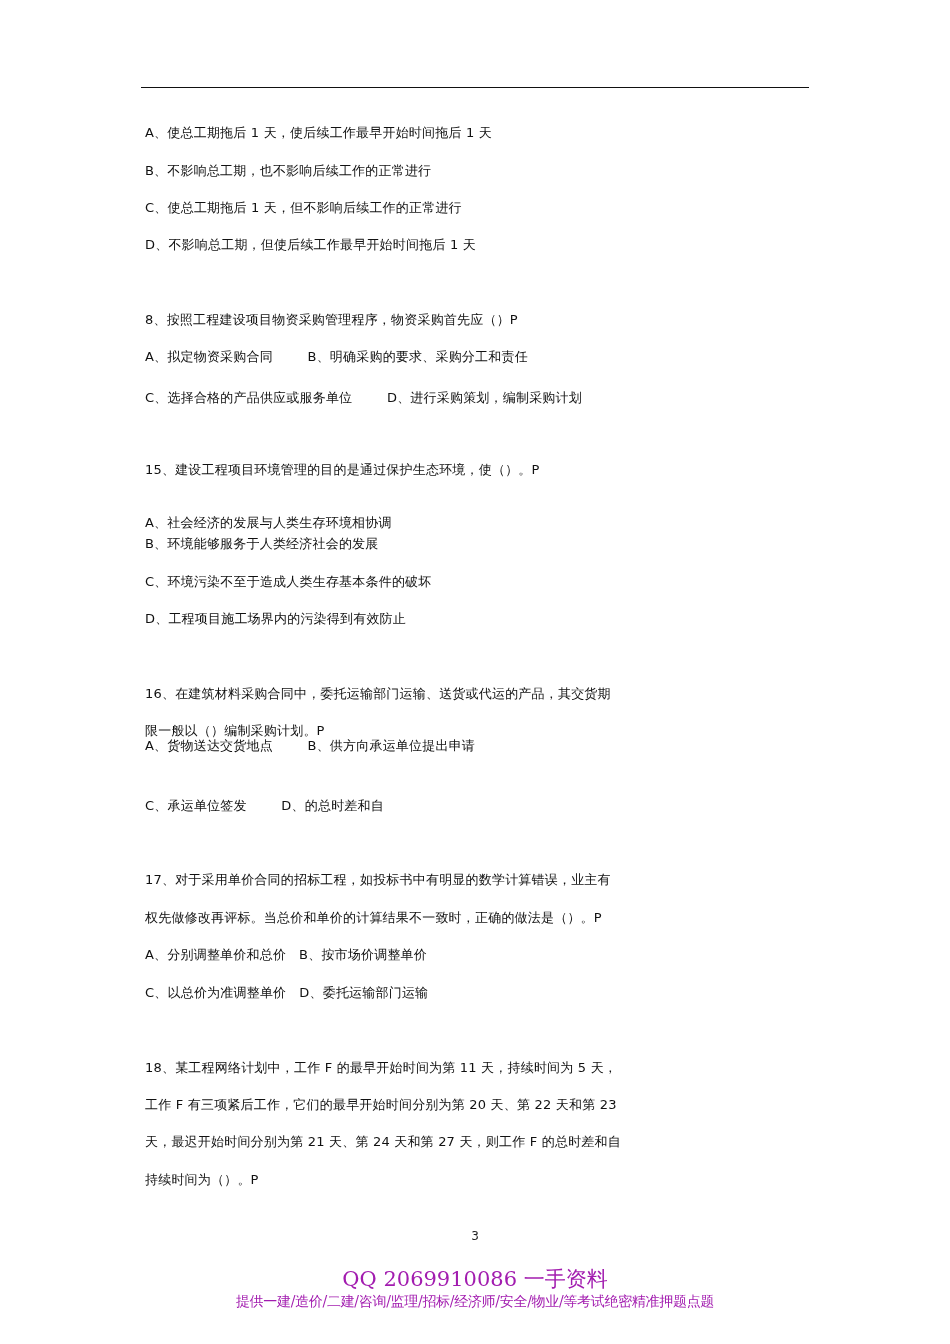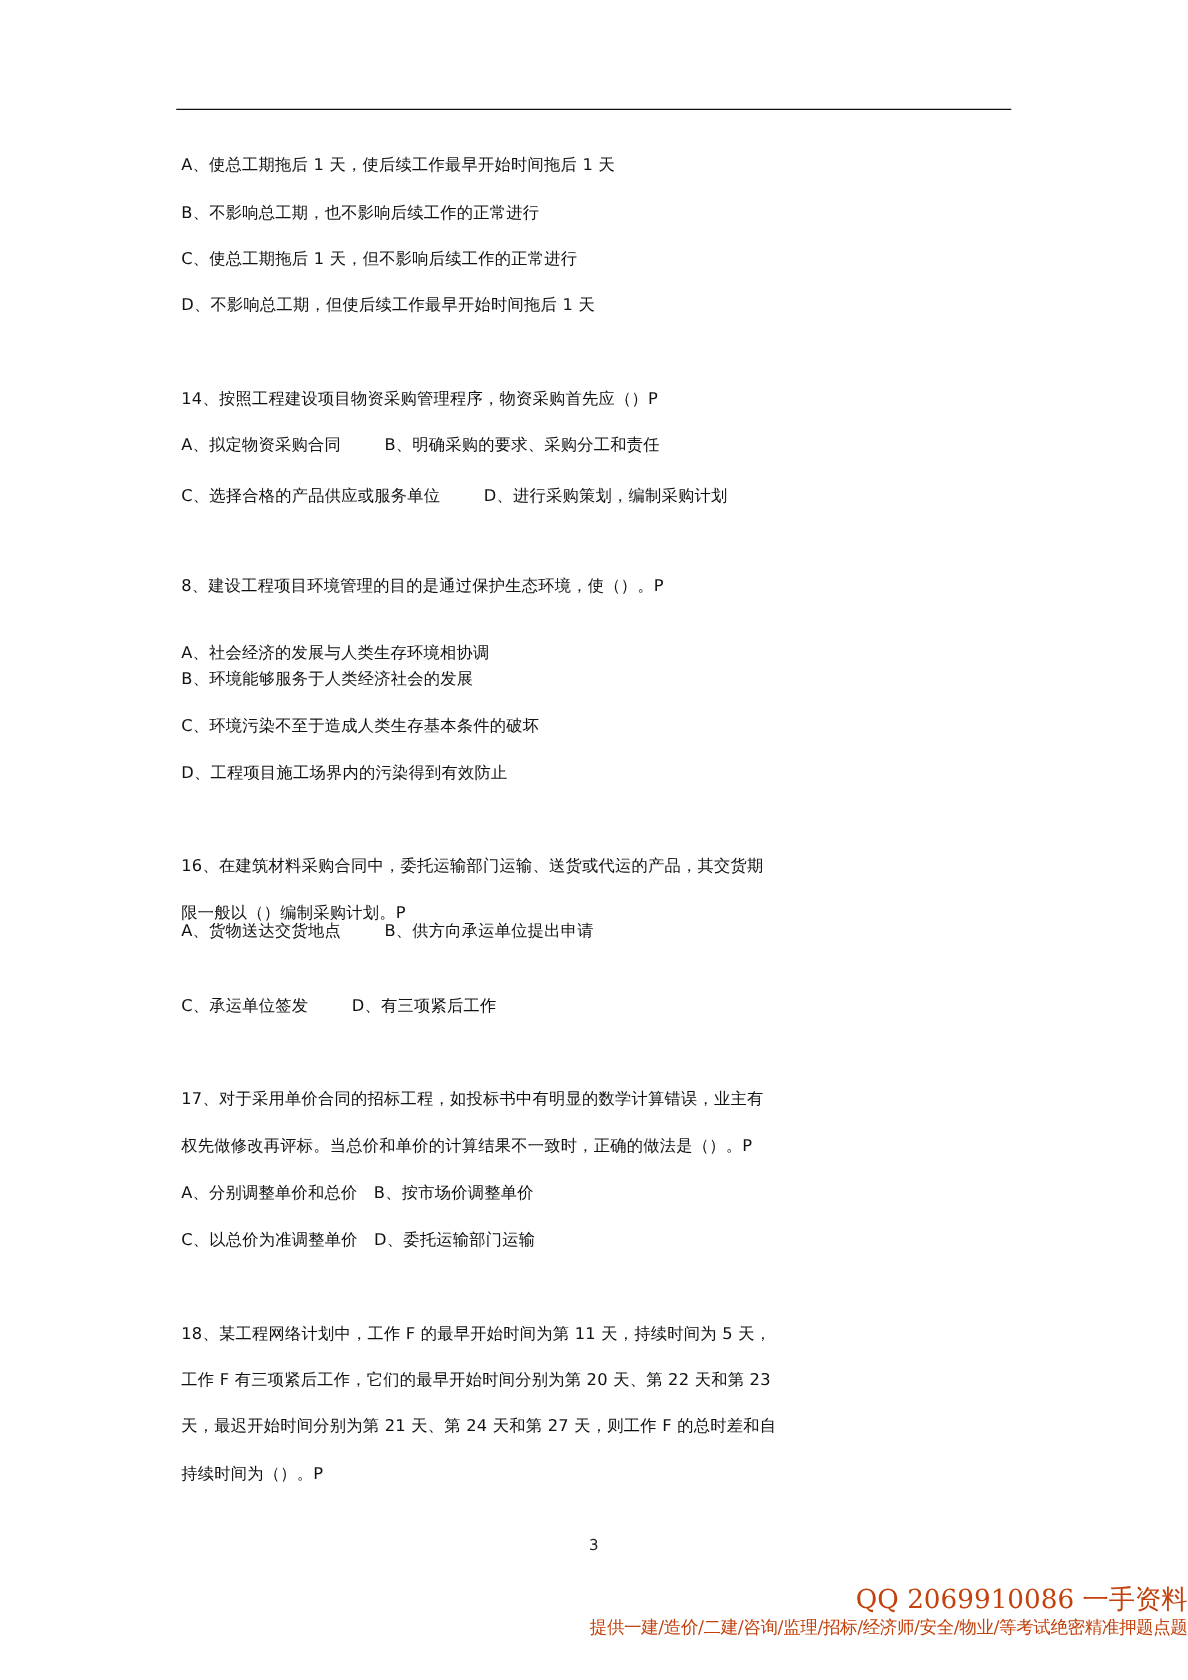--- a/index.html
+++ b/index.html
@@ -4,47 +4,47 @@
 <style>
   html, body { margin: 0; padding: 0; background: #ffffff; }
   body { width: 950px; height: 1344px; position: relative; overflow: hidden;
          font-family: "DejaVu Sans", "Liberation Sans", sans-serif; color: #111111; }
   .rule { position: absolute; left: 141px; top: 87px; width: 668px; height: 0;
           border-top: 1.6px solid #111111; }
   .line { position: absolute; left: 145px; font-size: 13px; line-height: 22px;
           white-space: pre; letter-spacing: 0.2px; }
   .pagenum { position: absolute; left: 0; width: 950px; top: 1229px; text-align: center;
              font-size: 12px; color: #222; }
-  .promo { position: absolute; left: 0; width: 950px; text-align: right; color: #c2410c;
+  .promo { position: absolute; left: 0; width: 950px; text-align: center; color: #a21caf;
            font-family: "DejaVu Serif", "Liberation Serif", serif; white-space: nowrap; }
   .promo1 { top: 1265px; font-size: 21px; }
   .promo2 { top: 1293px; font-size: 14px; letter-spacing: -0.3px; }
 </style>
 </head>
 <body>
 
 <div class="rule"></div>
 
 <div id="lines">
   <div class="line" style="top:122px">A、使总工期拖后 1 天，使后续工作最早开始时间拖后 1 天</div>
   <div class="line" style="top:160px">B、不影响总工期，也不影响后续工作的正常进行</div>
   <div class="line" style="top:197px">C、使总工期拖后 1 天，但不影响后续工作的正常进行</div>
   <div class="line" style="top:234px">D、不影响总工期，但使后续工作最早开始时间拖后 1 天</div>
-  <div class="line" style="top:309px">14、按照工程建设项目物资采购管理程序，物资采购首先应（）P</div>
+  <div class="line" style="top:309px">8、按照工程建设项目物资采购管理程序，物资采购首先应（）P</div>
   <div class="line" style="top:346px">A、拟定物资采购合同        B、明确采购的要求、采购分工和责任</div>
   <div class="line" style="top:387px">C、选择合格的产品供应或服务单位        D、进行采购策划，编制采购计划</div>
-  <div class="line" style="top:459px">8、建设工程项目环境管理的目的是通过保护生态环境，使（）。P</div>
+  <div class="line" style="top:459px">15、建设工程项目环境管理的目的是通过保护生态环境，使（）。P</div>
   <div class="line" style="top:512px">A、社会经济的发展与人类生存环境相协调</div>
   <div class="line" style="top:533px">B、环境能够服务于人类经济社会的发展</div>
   <div class="line" style="top:571px">C、环境污染不至于造成人类生存基本条件的破坏</div>
   <div class="line" style="top:608px">D、工程项目施工场界内的污染得到有效防止</div>
   <div class="line" style="top:683px">16、在建筑材料采购合同中，委托运输部门运输、送货或代运的产品，其交货期</div>
   <div class="line" style="top:720px">限一般以（）编制采购计划。P</div>
   <div class="line" style="top:735px">A、货物送达交货地点        B、供方向承运单位提出申请</div>
-  <div class="line" style="top:795px">C、承运单位签发        D、有三项紧后工作</div>
+  <div class="line" style="top:795px">C、承运单位签发        D、的总时差和自</div>
   <div class="line" style="top:869px">17、对于采用单价合同的招标工程，如投标书中有明显的数学计算错误，业主有</div>
   <div class="line" style="top:907px">权先做修改再评标。当总价和单价的计算结果不一致时，正确的做法是（）。P</div>
   <div class="line" style="top:944px">A、分别调整单价和总价   B、按市场价调整单价</div>
   <div class="line" style="top:982px">C、以总价为准调整单价   D、委托运输部门运输</div>
   <div class="line" style="top:1057px">18、某工程网络计划中，工作 F 的最早开始时间为第 11 天，持续时间为 5 天，</div>
   <div class="line" style="top:1094px">工作 F 有三项紧后工作，它们的最早开始时间分别为第 20 天、第 22 天和第 23</div>
   <div class="line" style="top:1131px">天，最迟开始时间分别为第 21 天、第 24 天和第 27 天，则工作 F 的总时差和自</div>
   <div class="line" style="top:1169px">持续时间为（）。P</div>
 </div>
 

